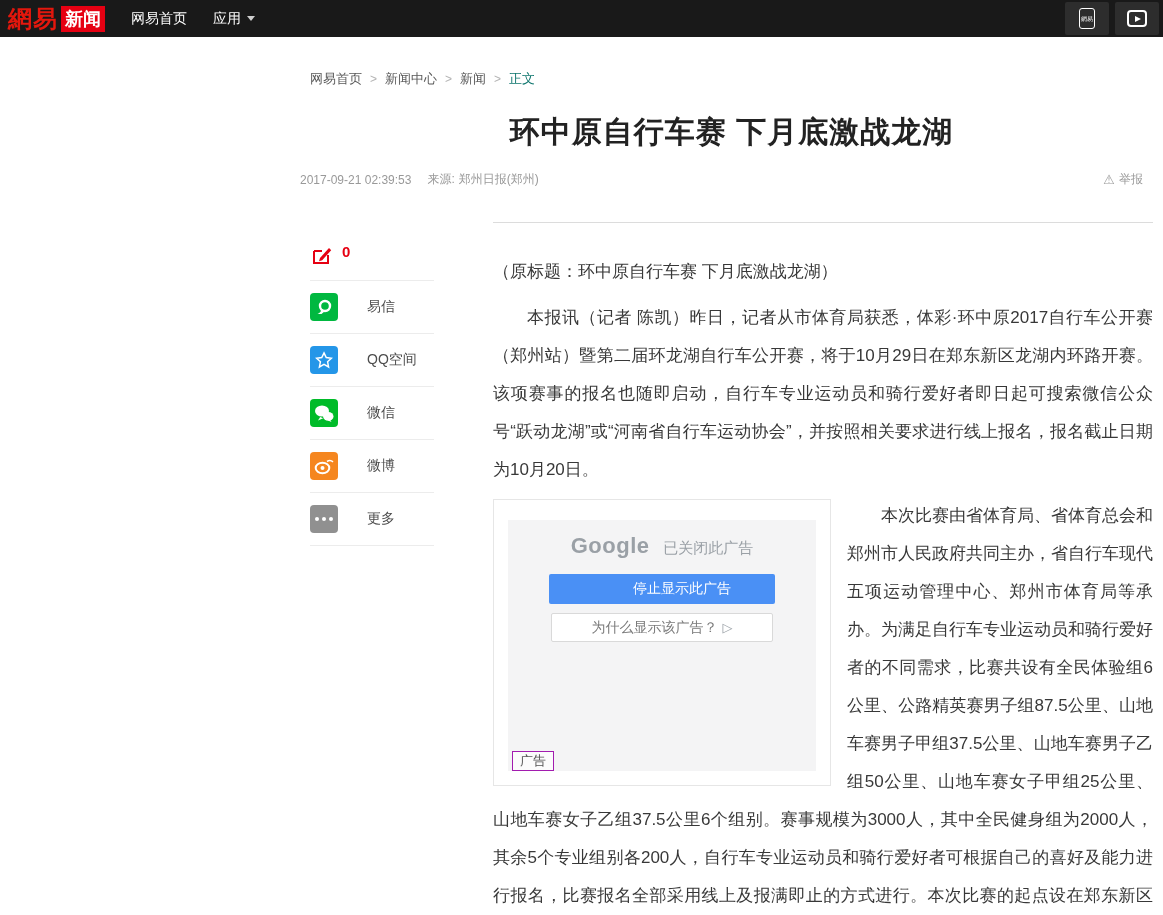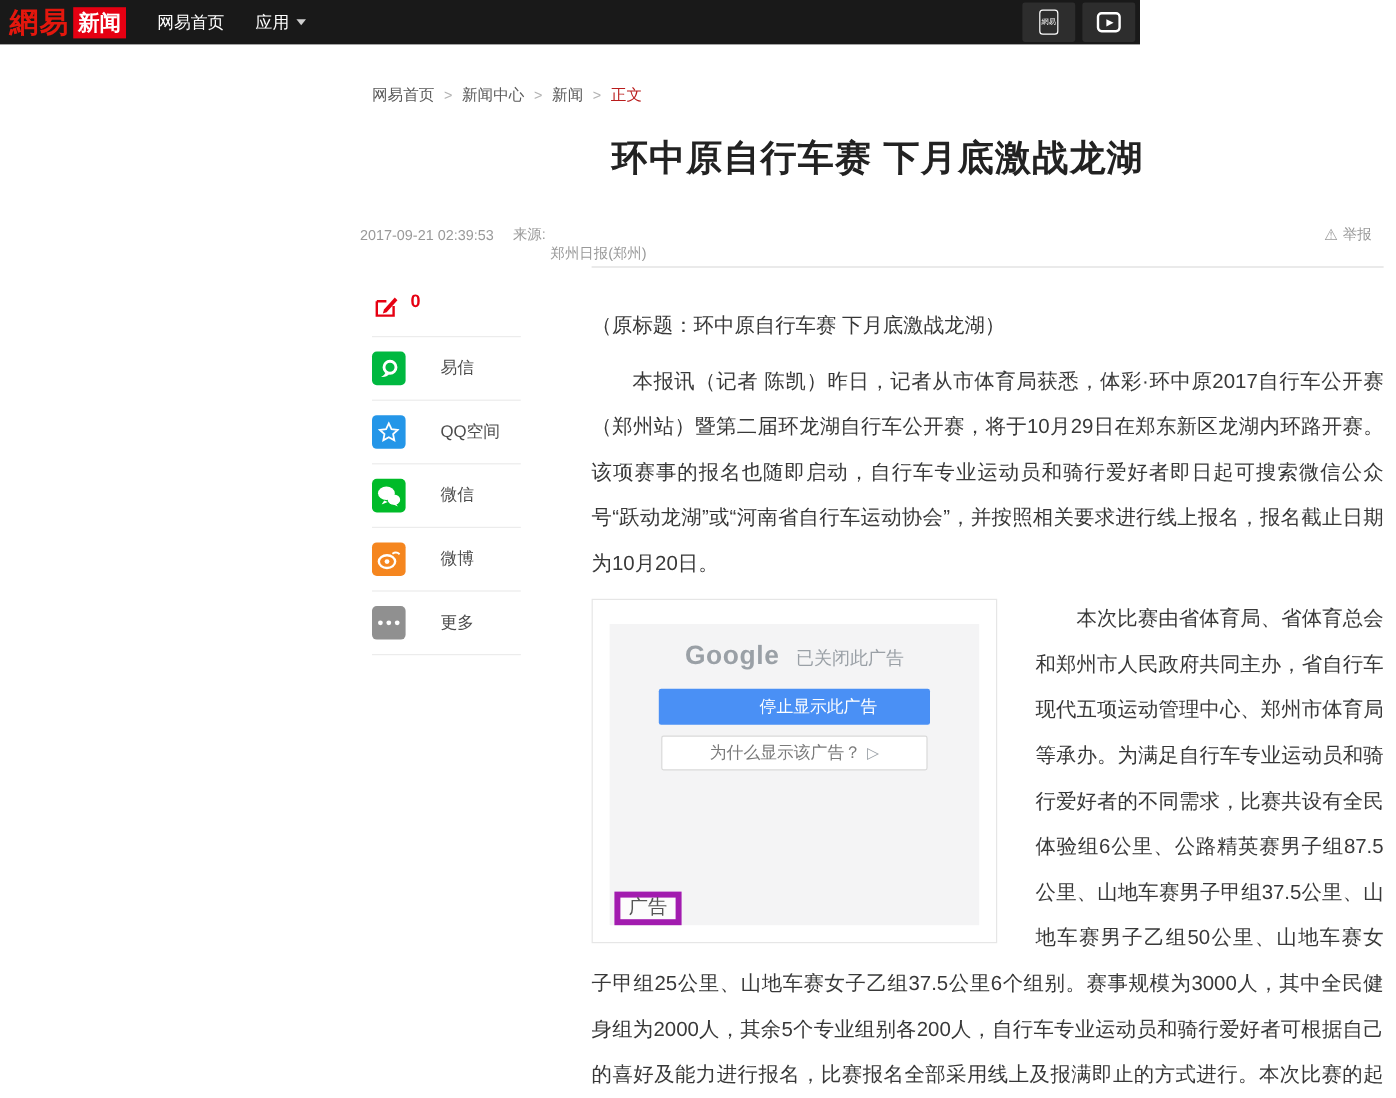--- a/index.html
+++ b/index.html
@@ -7,21 +7,21 @@
   body {
     font-family: "Liberation Sans", "DejaVu Sans", sans-serif;
     background: #ffffff;
     color: #333;
     position: relative;
   }
   a { text-decoration: none; cursor: pointer; }
 
   
   .topbar {
-    position: absolute; top: 0; left: 0; width: 950px; height: 37px;
+    position: absolute; top: 0; left: 0; width: 1163px; height: 37px;
     background: #191919; display: flex; align-items: center;
   }
   .logo { display: flex; align-items: center; margin-left: 8px; cursor: pointer; }
   .logo-ne { color: #e3170d; font-weight: bold; font-size: 24px; letter-spacing: 1px; }
   .logo-news {
     color: #fff; font-size: 18px; font-weight: bold;
     padding: 1px 4px; margin-left: 3px; line-height: 24px;
   }
   .topnav { display: flex; align-items: center; margin-left: 26px; gap: 26px; }
   .nav-link { color: #ffffff; font-size: 14px; display: flex; align-items: center; gap: 6px; }
@@ -50,34 +50,34 @@
     border-left: 6px solid #fff; margin-left: 1px;
   }
 
   
   .breadcrumb {
     position: absolute; left: 310px; top: 70px;
     font-size: 13px; color: #666; display: flex; align-items: center; gap: 8px;
   }
   .breadcrumb a { color: #595959; }
   .breadcrumb .sep { color: #b3b3b3; font-size: 12px; }
-  .breadcrumb .current { color: #b91c1c; }
+  .breadcrumb .current { color: #0f766e; }
 
   
   .title {
     position: absolute; left: 310px; top: 112px; width: 843px;
     font-size: 30px; font-weight: bold; color: #222; letter-spacing: 1px; text-align: center;
   }
   .meta {
     position: absolute; left: 300px; top: 171px; width: 843px;
     font-size: 12px; color: #999; display: flex; align-items: center;
   }
   .meta .date { margin-right: 16px; }
   .meta .src-label { margin-right: 4px; }
-  .meta .src { color: #999; margin-top: 32px; }
+  .meta .src { color: #999; }
   .report-btn {
     margin-left: auto; display: flex; align-items: center; gap: 4px;
     color: #999; font-size: 12px; cursor: pointer;
   }
   .warn-icon { font-size: 13px; color: #9a9a9a; }
 
   .divider {
     position: absolute; left: 493px; top: 222px; width: 660px; height: 1px;
     background: #dcdcdc;
   }
@@ -104,21 +104,21 @@
   .article {
     position: absolute; left: 493px; top: 223px; width: 660px;
     font-size: 17px; line-height: 38px; color: #383838; text-align: justify;
   }
   .orig { margin-top: 30px; }
   .para { margin-top: 8px; text-indent: 2em; }
 
   
   .adbox {
     float: left; width: 338px; height: 287px; background: #fff;
-    border: 1px solid #e6e6e6; margin: 10px 32px 14px 0; position: relative;
+    border: 1px solid #e6e6e6; margin: 10px 16px 14px 0; position: relative;
     text-indent: 0; line-height: normal; text-align: left;
   }
   .adpanel {
     position: absolute; left: 14px; right: 14px; top: 20px; bottom: 14px;
     background: #f4f4f5;
   }
   .adhead { text-align: center; padding-top: 13px; white-space: nowrap; }
   .glogo { font-size: 22px; font-weight: bold; color: #9aa0a6; letter-spacing: 0.5px; }
   .adclosed { font-size: 15px; color: #9aa0a6; margin-left: 9px; }
   .adstop {
@@ -131,22 +131,22 @@
   .adwhy {
     margin: 9px auto 0; width: 222px; height: 29px;
     background: #fff; border: 1px solid #d9d9d9; border-radius: 2px;
     color: #7a7a7a; font-size: 14px; cursor: pointer;
     display: flex; align-items: center; justify-content: center; gap: 5px;
     font-family: "Liberation Sans", "DejaVu Sans", sans-serif;
   }
   .playo { color: #9aa0a6; font-size: 13px; }
   .adlabel {
     position: absolute; left: 4px; bottom: 0;
-    background: #fcfcfc; border: 5px solid #a21caf;
-    font-size: 16px; color: #555; padding: 1px 7px; line-height: 16px;
+    background: #fcfcfc; border: 1px solid #a21caf;
+    font-size: 13px; color: #555; padding: 1px 7px; line-height: 16px;
   }
 </style>
 </head>
 <body>
 
 <header class="topbar">
   <div class="logo">
     <span class="logo-ne">網易</span>
     <span class="logo-news" style="background-color: rgb(230, 0, 18);">新闻</span>
   </div>

